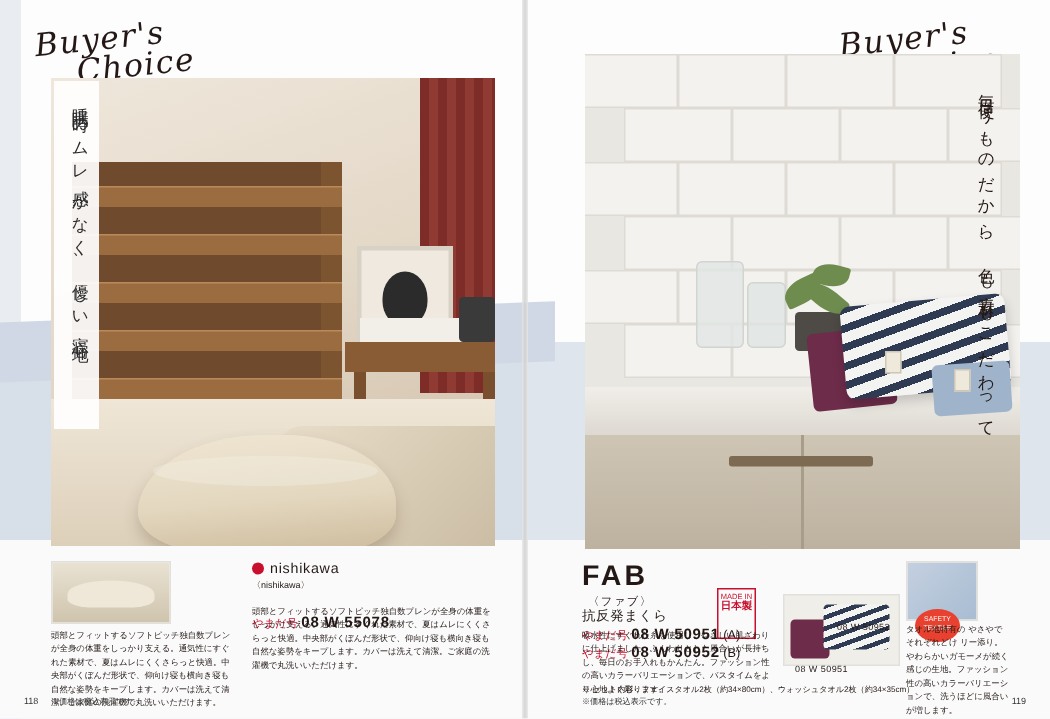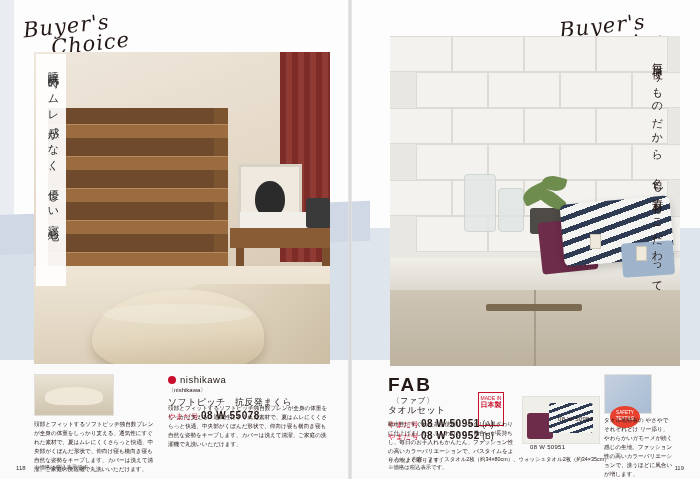--- a/index.html
+++ b/index.html
@@ -288,32 +288,31 @@
   </div>
 
   <div class="vcopy right-copy">毎日使うものだから、色も素材もこだわって</div>
 
   <div class="sample sample-pillow"></div>
 
   <div class="brand" style="left:168px;top:374px;">
     <span class="logo-dot"></span><span>nishikawa</span>
   </div>
   <div class="prod-code" style="left:168px;top:386px;font-size:6px;">〈nishikawa〉</div>
-  <div class="prod-name" style="left:168px;top:396px;">ソフトピッチ　抗反発まくら</div>
   <div class="prod-code" style="left:168px;top:410px;">
     <span class="mini-tag">やまだ号</span>
     <b>08 W 55078</b>
   </div>
 
   <div class="bodytext left-body">頭部とフィットするソフトピッチ独自数プレンが全身の体重をしっかり支える。通気性にすぐれた素材で、夏はムレにくくさらっと快適。中央部がくぼんだ形状で、仰向け寝も横向き寝も自然な姿勢をキープします。カバーは洗えて清潔。ご家庭の洗濯機で丸洗いいただけます。</div>
   <div class="bodytext mid-body">頭部とフィットするソフトピッチ独自数プレンが全身の体重をしっかり支える。通気性にすぐれた素材で、夏はムレにくくさらっと快適。中央部がくぼんだ形状で、仰向け寝も横向き寝も自然な姿勢をキープします。カバーは洗えて清潔。ご家庭の洗濯機で丸洗いいただけます。</div>
 
   <div class="fab-title">FAB</div>
   <div class="fab-sub">〈ファブ〉</div>
-  <div class="prod-name" style="left:388px;top:404px;">タオルセット</div>
+  <div class="prod-name" style="left:388px;top:404px;">抗反発まくら</div>
 
   <div class="prod-code" style="left:388px;top:418px;">
     <span class="mini-tag">やまだ号</span>
     <b>08 W 50951</b>
     <span>(A)</span>
   </div>
   <div class="prod-code" style="left:388px;top:430px;">
     <span class="mini-tag">やまだ号</span>
     <b>08 W 50952</b>
     <span>(B)</span>

